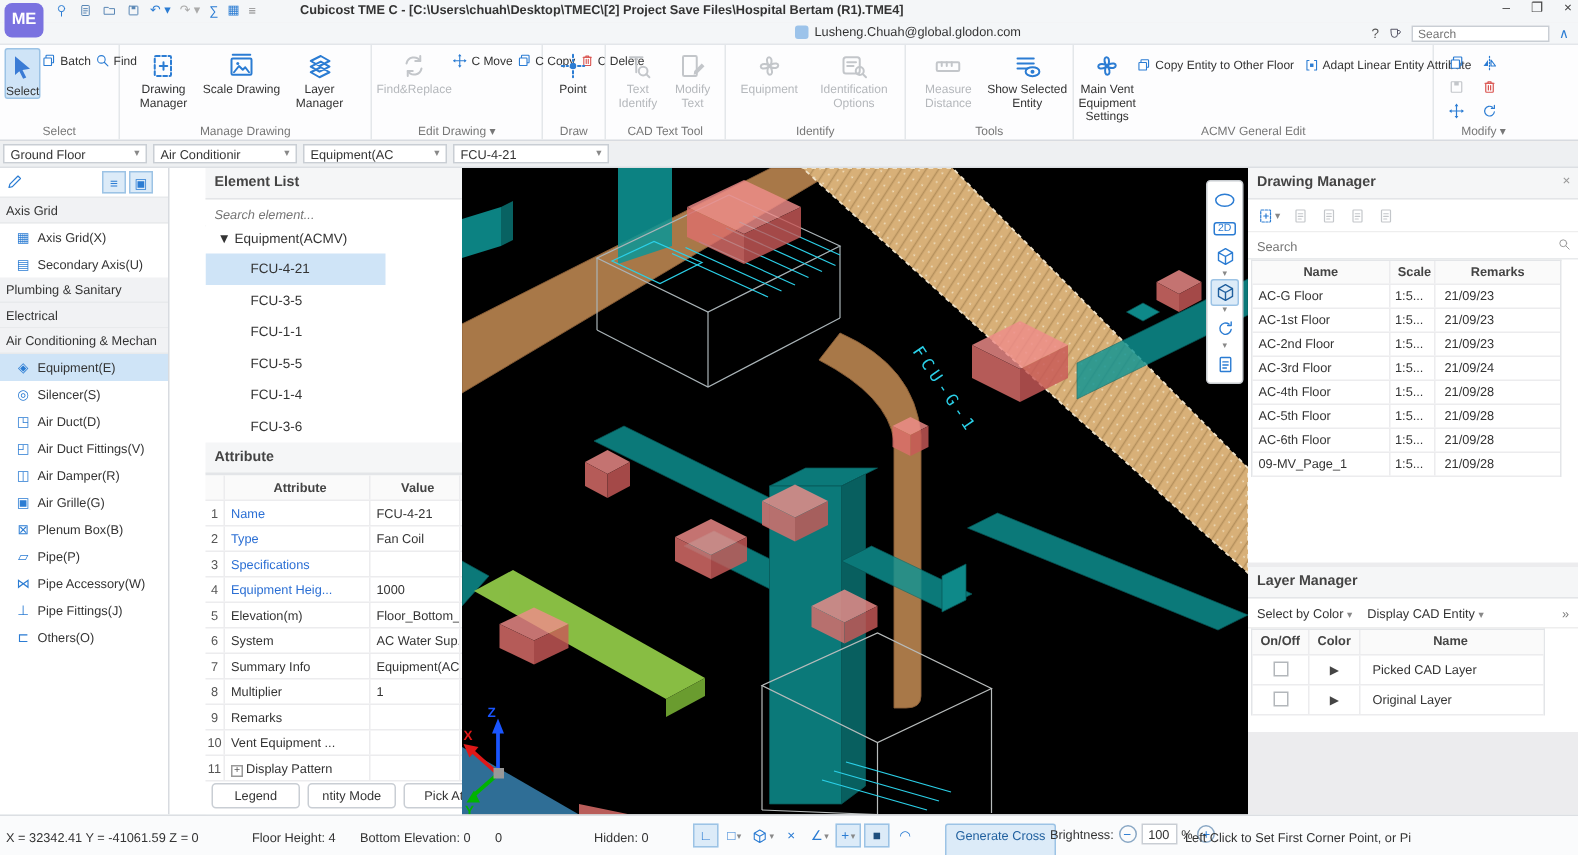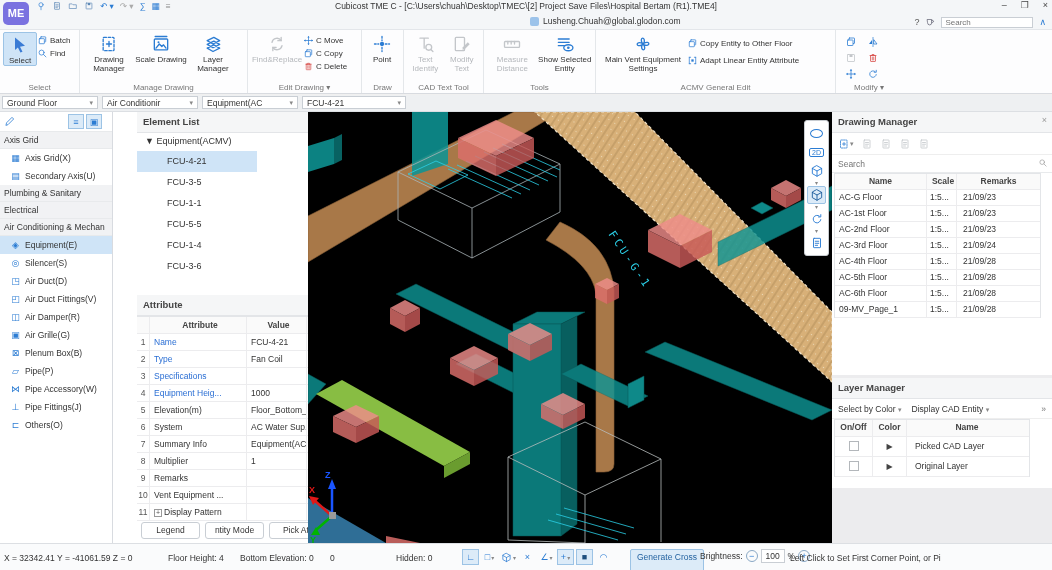--- a/index.html
+++ b/index.html
@@ -9,22 +9,22 @@
   svg.ic{display:inline-block;vertical-align:middle;}
   use{stroke-width:1.6;stroke-linecap:round;stroke-linejoin:round;}
 
   
   #titlebar{position:absolute;left:0;top:0;width:1052px;height:15px;background:#f4f6f8;font-size:8.5px;color:#444;}
   #applogo{position:absolute;left:3px;top:2px;width:26px;height:23px;background:#7a72e0;border-radius:5px;
     color:#fff;font-weight:bold;font-size:11px;text-align:center;line-height:23px;}
   #qat{position:absolute;left:36px;top:1px;display:flex;gap:6px;align-items:center;color:#5a githubb;}
   #qat span{color:#556;}
   #qat .blue{color:#2b7cd3;}
-  #wintitle{position:absolute;left:200px;right:200px;top:1px;text-align:center;color:#333;font-size:8.5px;
-    white-space:nowrap;overflow:hidden;}
+  #wintitle{position:absolute;left:200px;right:200px;top:1px;text-align:left;color:#333;font-size:8.5px;
+    white-space:nowrap;overflow:hidden;font-weight:bold;}
   #winbtns{position:absolute;right:4px;top:0;display:flex;gap:14px;color:#444;font-size:9px;}
 
   
   #tabrow{position:absolute;left:0;top:15px;width:1052px;height:15px;background:#f4f6f8;border-bottom:1px solid #e3e6ea;}
   .tabs{position:absolute;left:36px;top:0;display:flex;gap:8px;align-items:center;height:14px;}
   .tab{font-size:8.5px;color:#333;padding:1px 6px;white-space:nowrap;}
   .tab.active{background:#1f7ce8;color:#fff;border-radius:8px;font-weight:bold;}
   #account{position:absolute;left:530px;top:1px;display:flex;gap:4px;align-items:center;font-size:8.5px;color:#333;}
   #avatar{width:9px;height:9px;background:#9cc3ea;border-radius:2px;display:inline-block;}
   #tabtools{position:absolute;right:6px;top:0;display:flex;gap:6px;align-items:center;height:14px;font-size:9px;color:#555;}
@@ -33,21 +33,21 @@
   
   #ribbon{position:absolute;left:0;top:30px;width:1052px;height:64px;background:#fdfdfe;border-bottom:1px solid #d8dbe0;display:flex;}
   .rgroup{position:relative;height:100%;border-right:1px solid #e4e7ea;padding:2px 3px 12px 3px;display:flex;align-items:flex-start;}
   .rlabel{position:absolute;left:0;right:0;bottom:1px;text-align:center;font-size:8px;color:#777;white-space:nowrap;}
   .bigbtn{width:52px;display:flex;flex-direction:column;align-items:center;font-size:8px;color:#333;text-align:center;
     line-height:1.15;padding-top:2px;border-radius:2px;}
   .bigbtn .ic{width:20px;height:20px;margin-bottom:1px;color:#2b7cd3;}
   .bigbtn.sel{background:#cfe4f7;border:1px solid #9cc3e5;}
   .bigbtn.disabled,.smallbtn.disabled{color:#b5b8bc;}
   .bigbtn.disabled .ic,.smallbtn.disabled .ic{color:#c3c6ca;}
-  .smallcol{display:flex;flex-direction:column;justify-content:flex-start;gap:2px;padding-top:3px;}
+  .smallcol{display:flex;flex-direction:row;justify-content:flex-start;gap:2px;padding-top:3px;}
   .smallbtn{display:flex;align-items:center;gap:2px;font-size:8px;color:#333;white-space:nowrap;}
   .smallbtn .ic{width:11px;height:11px;color:#2b7cd3;}
   .modgrid{display:grid;grid-template-columns:16px 16px;grid-auto-rows:15px;gap:1px 6px;padding:4px 6px;}
   .modgrid .ic{width:12px;height:12px;}
 
   
   #contextrow{position:absolute;left:0;top:95px;width:1052px;height:17px;background:#eef0f2;border-bottom:1px solid #dcdfe3;
     display:flex;gap:4px;padding:1px 2px;}
   .dd{background:#fff;border:1px solid #c9ced4;font-size:8.5px;color:#333;height:13px;line-height:12px;
     padding:0 4px;display:flex;justify-content:space-between;align-items:center;}
@@ -407,20 +407,35 @@
     </div>
     <div class="bigbtn disabled" style="width:37px">
       <svg class="ic">
           <use href="#i-docpen" color="#c3c6ca"></use>
         </svg>
         <span>Modify Text</span>
     </div>
     <div class="rlabel">CAD Text Tool</div>
   </div>
 
+  <div class="rgroup" style="width:120px">
+    <div class="bigbtn disabled">
+      <svg class="ic">
+          <use href="#i-fan" color="#c3c6ca"></use>
+        </svg>
+        <span>Equipment</span>
+    </div>
+    <div class="bigbtn disabled" style="width:62px">
+      <svg class="ic">
+          <use href="#i-cadq" color="#c3c6ca"></use>
+        </svg>
+        <span>Identification Options</span>
+    </div>
+    <div class="rlabel">Identify</div>
+  </div>
 
   <div class="rgroup" style="width:112px">
     <div class="bigbtn disabled">
       <svg class="ic">
           <use href="#i-ruler" color="#c3c6ca"></use>
         </svg>
         <span>Measure Distance</span>
     </div>
     <div class="bigbtn" style="width:56px">
       <svg class="ic">
@@ -566,20 +581,26 @@
     <div class="navitem">
         <span class="nicon">⊏</span>
         <span>Others(O)</span>
       </div>
   </div>
 
   <div id="midpanel">
     <div class="phead">
       <span>Element List</span>
       <span class="pclose">×</span>
+    </div>
+    <div class="searchrow">
+      <input placeholder="Search element..." style="">
+      <svg class="ic">
+          <use href="#i-mag" color="#999"></use>
+        </svg>
     </div>
     <div class="etree">
       <div class="egroup">▼ Equipment(ACMV)</div>
       <div class="eitem selected">FCU-4-21</div>
       <div class="eitem">FCU-3-5</div>
       <div class="eitem">FCU-1-1</div>
       <div class="eitem">FCU-5-5</div>
       <div class="eitem">FCU-1-4</div>
       <div class="eitem">FCU-3-6</div>
       <div class="escroll"></div>

